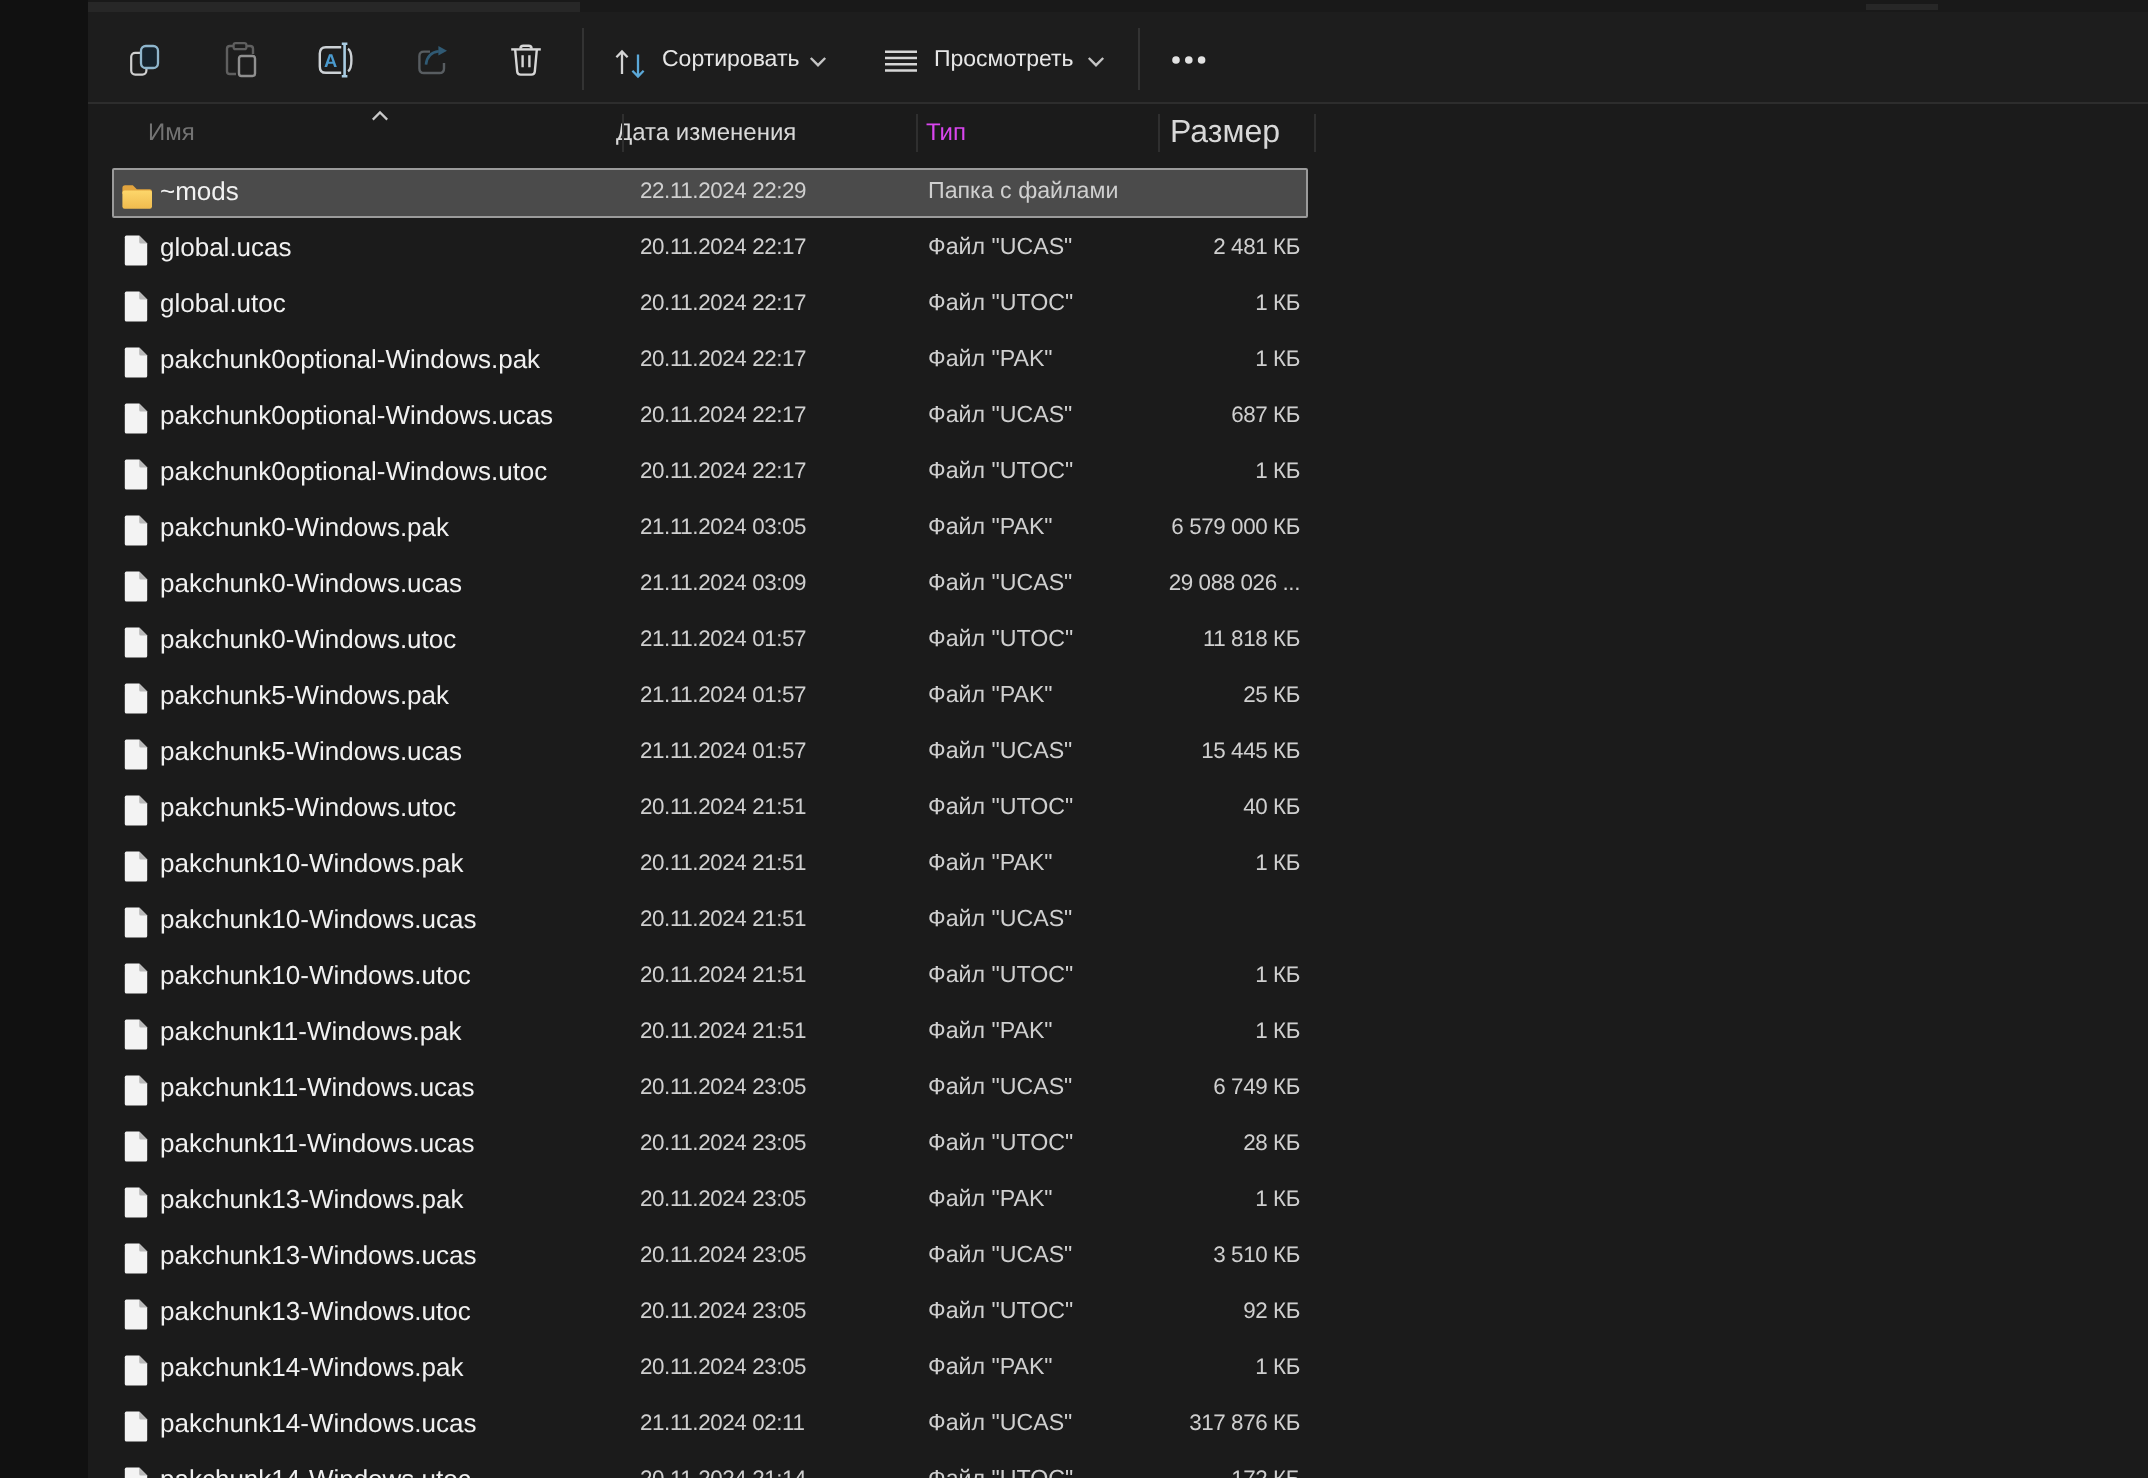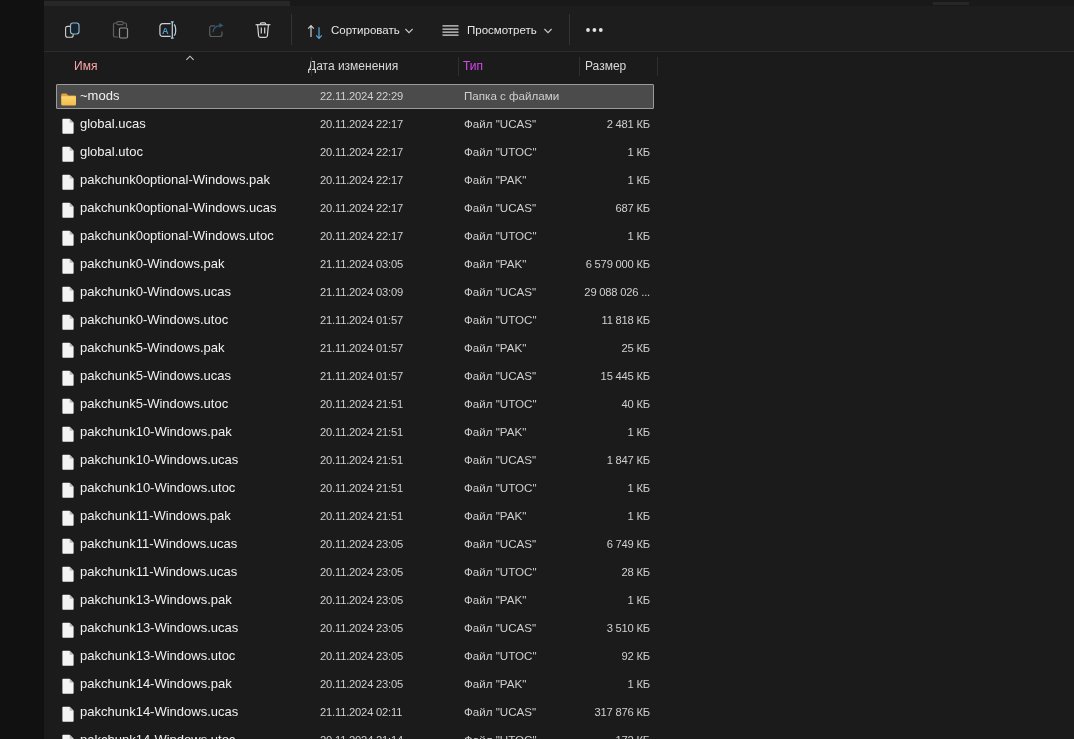--- a/index.html
+++ b/index.html
@@ -60,27 +60,27 @@
 <div class="abs" style="left:467px;top:17px;height:27px;line-height:27px;font-size:11.5px;color:#e6e6e6">Просмотреть</div>
 <svg class="abs" style="left:543px;top:28px" width="10" height="6" viewBox="0 0 10 6" fill="none">
     <path d="M1.4,1 L5,4.6 L8.6,1" stroke="#c4c4c4" stroke-width="1.2"></path>
   </svg>
 <div class="tb-sep" style="left:569px"></div>
 <svg class="abs" style="left:583px;top:26px" width="22" height="8" viewBox="0 0 22 8">
     <circle cx="5" cy="4" r="1.9" fill="#e2e2e2"></circle>
     <circle cx="11.4" cy="4" r="1.9" fill="#e2e2e2"></circle>
     <circle cx="17.8" cy="4" r="1.9" fill="#e2e2e2"></circle>
   </svg>
-<div class="abs" style="left:74px;top:53px;height:27px;line-height:27px;font-size:12px;color:#fca5a5">Имя</div>
+<div class="abs" style="left:74px;top:53px;height:27px;line-height:27px;font-size:12px;color:#737373">Имя</div>
 <svg class="abs" style="left:185px;top:55px" width="10" height="6" viewBox="0 0 10 6" fill="none">
     <path d="M1.4,4.8 L5,1.2 L8.6,4.8" stroke="#c8c8c8" stroke-width="1.1"></path>
   </svg>
 <div class="abs" style="left:308px;top:53px;height:27px;line-height:27px;font-size:12px;color:#d8d8d8">Дата изменения</div>
 <div class="abs" style="left:463px;top:53px;height:27px;line-height:27px;font-size:12px;color:#d946ef">Тип</div>
-<div class="abs" style="left:585px;top:53px;height:27px;line-height:27px;font-size:12px;color:#d8d8d8">Размер</div>
+<div class="abs" style="left:585px;top:53px;height:27px;line-height:27px;font-size:16px;color:#d8d8d8">Размер</div>
 <div class="hdr-sep" style="left:311px"></div>
 <div class="hdr-sep" style="left:458px"></div>
 <div class="hdr-sep" style="left:579px"></div>
 <div class="hdr-sep" style="left:657px"></div>
 <div class="abs" style="left:56px;top:84px;width:598px;height:25px;background:#4b4b4b;border:1px solid #9b9b9b;border-radius:1px"></div>
 <div class="row" style="top:82px">
 <span class="ric" style="top:6px"><svg width="17" height="16" viewBox="0 0 17 16">
         <path d="M1.2,4 Q1.2,2.6 2.6,2.6 H6.4 L8.4,4.6 H14.8 Q16,4.6 16,5.8 V7 H1.2 Z" fill="#e2a43e"></path>
         <rect x="1.2" y="5.2" width="14.8" height="9.2" rx="1.1" fill="url(#fg)"></rect>
         <defs>
@@ -216,21 +216,20 @@
     <span class="sz">1 КБ</span>
 </div>
 <div class="row" style="top:446px">
 <span class="ric" style="top:6px"><svg width="15" height="17" viewBox="0 0 15 17">
         <path d="M2.4,1.6 Q2.4,0.8 3.2,0.8 H9.6 L13.6,4.8 V15 Q13.6,15.8 12.8,15.8 H3.2 Q2.4,15.8 2.4,15 Z" fill="#f3f3f3"></path>
         <path d="M9.6,0.8 L13.6,4.8 H10.4 Q9.6,4.8 9.6,4 Z" fill="#b9b9b9"></path>
       </svg></span>
 <span class="nm">pakchunk10-Windows.ucas</span>
     <span class="dt">20.11.2024 21:51</span>
     <span class="tp">Файл "UCAS"</span>
-    <span class="sz">1 847 КБ</span>
 </div>
 <div class="row" style="top:474px">
 <span class="ric" style="top:6px"><svg width="15" height="17" viewBox="0 0 15 17">
         <path d="M2.4,1.6 Q2.4,0.8 3.2,0.8 H9.6 L13.6,4.8 V15 Q13.6,15.8 12.8,15.8 H3.2 Q2.4,15.8 2.4,15 Z" fill="#f3f3f3"></path>
         <path d="M9.6,0.8 L13.6,4.8 H10.4 Q9.6,4.8 9.6,4 Z" fill="#b9b9b9"></path>
       </svg></span>
 <span class="nm">pakchunk10-Windows.utoc</span>
     <span class="dt">20.11.2024 21:51</span>
     <span class="tp">Файл "UTOC"</span>
     <span class="sz">1 КБ</span>

